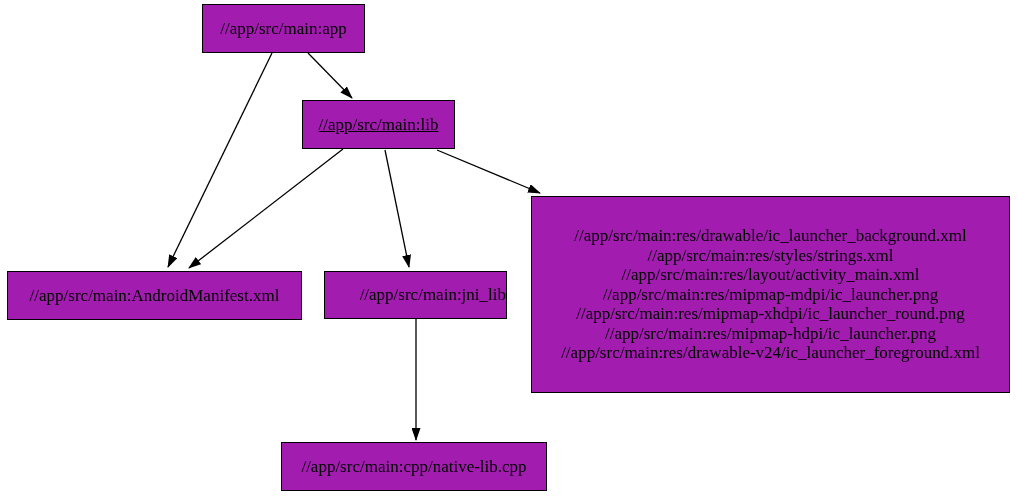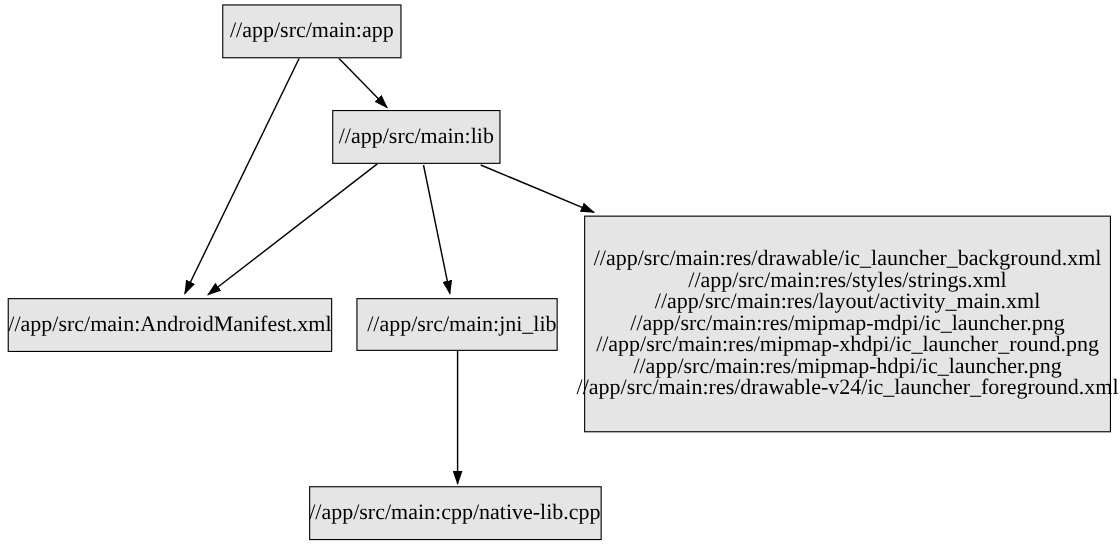--- a/index.html
+++ b/index.html
@@ -13,40 +13,40 @@
     color: #000000;
     overflow: hidden;
   }
   .edges {
     position: absolute;
     left: 0; top: 0;
     width: 1018px; height: 496px;
   }
   .node {
     position: absolute;
-    background: #e5e5e5;
+    background: #a21caf;
     border: 1.5px solid #000000;
     display: flex;
     align-items: center;
     justify-content: center;
     text-align: center;
-    font-size: 20px;
+    font-size: 17px;
     white-space: nowrap;
   }
   .node.multi {
     flex-direction: column;
     line-height: 19.5px;
   }
   
   .node-app        { left: 202px; top: 4px;   width: 163px; height: 49px; }
-  .node-lib        { left: 302px; top: 100px; width: 153px; height: 49px; }
+  .node-lib        { left: 302px; top: 100px; width: 153px; height: 49px; text-decoration: underline; }
   .node-manifest   { left: 7px;   top: 271px; width: 295px; height: 49px; }
   .node-jni-lib    { left: 324px; top: 271px; width: 183px; height: 48px; justify-content: flex-end; }
   .node-resources  { left: 531px; top: 196px; width: 479px; height: 197px; }
-  .node-native-lib { left: 281px; top: 442px; width: 266px; height: 49px; justify-content: flex-end; }
+  .node-native-lib { left: 281px; top: 442px; width: 266px; height: 49px; }
 </style>
 </head>
 <body>
 
 <div class="canvas">
 
   <svg class="edges" viewBox="0 0 1018 496" xmlns="http://www.w3.org/2000/svg">
     <defs>
       <marker id="arrow" markerUnits="userSpaceOnUse" markerWidth="13" markerHeight="9" refX="12" refY="4.5" orient="auto">
         <path d="M0,0 L13,4.5 L0,9 z" fill="#000000"></path>

